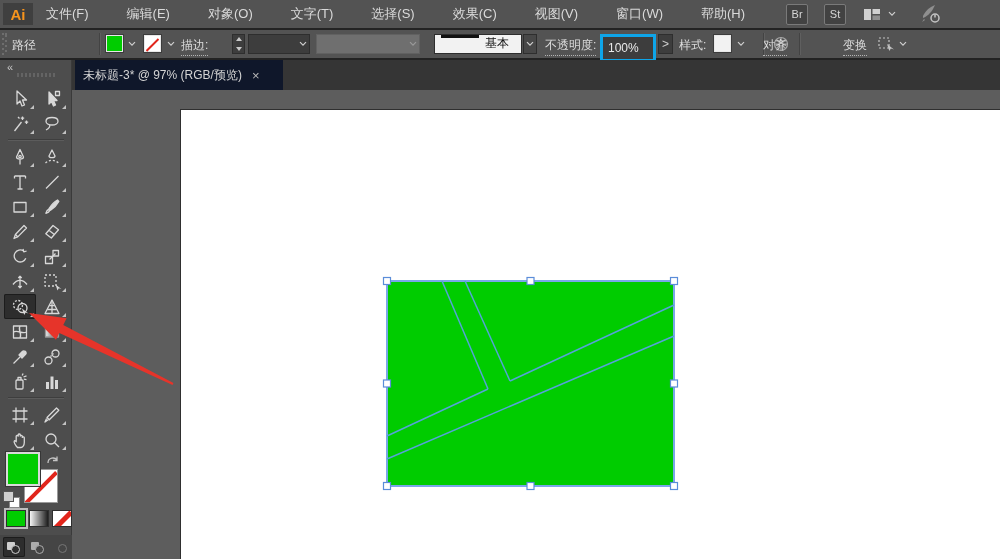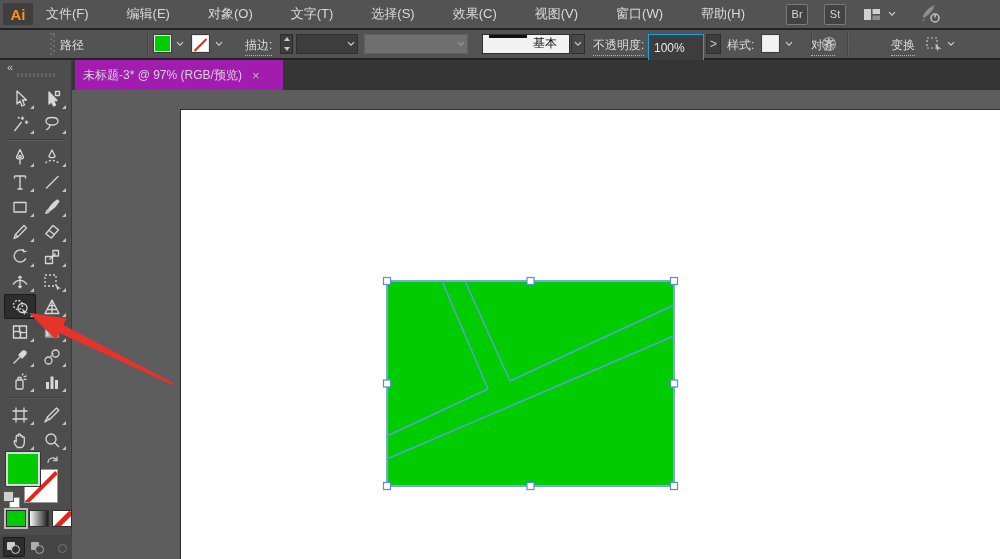--- a/index.html
+++ b/index.html
@@ -10,46 +10,46 @@
            display:flex;align-items:center;color:#dadada;font-size:13px;}
   #ai-logo{width:30px;height:22px;margin-left:3px;background:#3f3f3f;border-radius:0;
            color:#f7941d;font-weight:bold;font-size:15px;display:flex;align-items:center;justify-content:center;}
   .menu-item{padding:0 13px;line-height:28px;cursor:default;}
   .sq-btn{width:20px;height:19px;background:#424242;border:1px solid #7a7a7a;border-radius:2px;
           color:#d6d6d6;font-size:11px;display:flex;align-items:center;justify-content:center;}
   .mb-icon{display:flex;align-items:center;}
   
   #controlbar{position:absolute;left:0;top:30px;width:1000px;height:28px;background:#535353;
               color:#dcdcdc;font-size:12px;}
-  #controlbar .abs{position:absolute;margin-left:48px;}
+  #controlbar .abs{position:absolute;}
   .grip-v{width:5px;height:22px;top:3px;left:2px;
           background-image:repeating-linear-gradient(#6e6e6e 0 2px,transparent 2px 5px),repeating-linear-gradient(#6e6e6e 0 2px,transparent 2px 5px);
           background-size:2px 100%,2px 100%;background-position:0 0,3px 2px;background-repeat:repeat-y;}
   .vsep{width:1px;height:22px;top:3px;background:#434343;border-right:1px solid #5f5f5f;}
   .cb-label{top:7px;}
   .cb-link{top:7px;border-bottom:1px dotted #b5b5b5;padding-bottom:1px;cursor:pointer;}
   .swatch{width:17px;height:17px;top:5px;border:1px solid #e8e8e8;outline:1px solid #3c3c3c;box-sizing:border-box;}
   .none-diag{position:relative;background:#fff;}
   .none-diag::after{content:"";position:absolute;left:-1px;right:-1px;top:50%;height:2px;background:#e1251b;
                     transform:rotate(-45deg);}
   .chev-btn{width:14px;height:20px;top:4px;display:flex;align-items:center;justify-content:center;cursor:pointer;}
   .dd{height:20px;top:4px;background:#3d3d3d;border:1px solid #2e2e2e;box-sizing:border-box;display:flex;align-items:center;}
   .dd.disabled{background:#6f6f6f;border-color:#616161;}
   .whitebox{height:20px;top:4px;background:#f2f2f2;border:1px solid #2e2e2e;box-sizing:border-box;
             display:flex;align-items:flex-start;color:#111;}
   .stroke-line{display:inline-block;width:38px;height:3px;background:#111;margin:0 6px;}
   .stepper{width:13px;height:20px;top:4px;background:#3d3d3d;border:1px solid #2e2e2e;box-sizing:border-box;
            display:flex;flex-direction:column;align-items:center;justify-content:space-between;padding:2px 0;}
   .tinychev{width:0;height:0;border-left:3px solid transparent;border-right:3px solid transparent;}
   .tinychev.up{border-bottom:4px solid #c9c9c9;} .tinychev.down{border-top:4px solid #c9c9c9;}
-  .inputbox{height:28px;top:4px;background:#3d3d3d;border:1px solid #0ea5e9;box-sizing:border-box;
+  .inputbox{height:28px;top:4px;background:#3d3d3d;border:3px solid #0ea5e9;box-sizing:border-box;
             color:#eaeaea;display:flex;align-items:center;padding-left:5px;}
   
   #tabbar{position:absolute;left:72px;top:60px;width:928px;height:30px;background:#353535;}
-  #doc-tab{position:absolute;left:3px;top:0;height:30px;width:208px;background:#a21caf;
+  #doc-tab{position:absolute;left:3px;top:0;height:30px;width:208px;background:#0f172a;
            display:flex;align-items:center;color:#d4d4d4;font-size:12px;padding:0 8px;box-sizing:border-box;}
   #tab-close{margin-left:10px;color:#b9b9b9;font-size:13px;cursor:pointer;}
   
   #toolbar{position:absolute;left:0;top:60px;width:72px;height:499px;background:#4d4d4d;border-right:1px solid #3a3a3a;box-sizing:border-box;}
   #tb-collapse{position:absolute;left:7px;top:1px;color:#c9c9c9;font-size:11px;letter-spacing:-1px;cursor:pointer;}
   #tb-grip{position:absolute;left:17px;top:13px;width:38px;height:4px;
            background-image:repeating-linear-gradient(90deg,#646464 0 2px,transparent 2px 4px);cursor:grab;}
   #tools{position:absolute;left:0;top:26px;width:72px;}
   .tool-row{display:flex;justify-content:center;}
   .tool{position:relative;width:32px;height:25px;display:flex;align-items:center;justify-content:center;cursor:pointer;border-radius:2px;}
@@ -142,21 +142,21 @@
           <path d="M5 7l5 5 5-5" stroke="#cfcfcf" stroke-width="2" fill="none"></path>
         </svg>
   </div>
   <div class="abs swatch none-diag" style="left:144px"></div>
   <div class="abs chev-btn" style="left:164px">
     <svg class="chevron-svg" viewBox="0 0 20 20">
           <path d="M5 7l5 5 5-5" stroke="#cfcfcf" stroke-width="2" fill="none"></path>
         </svg>
   </div>
 
-  <span class="abs cb-link" style="left:197px">描边:</span>
+  <span class="abs cb-link" style="left:181px">描边:</span>
   <div class="abs stepper" style="left:232px">
     <span class="tinychev up"></span>
     <span class="tinychev down"></span>
   </div>
   <div class="abs dd" style="left:248px;width:62px">
     <span style="flex:1"></span>
     <svg class="chevron-svg" viewBox="0 0 20 20">
           <path d="M5 7l5 5 5-5" stroke="#cfcfcf" stroke-width="2" fill="none"></path>
         </svg>
   </div>

